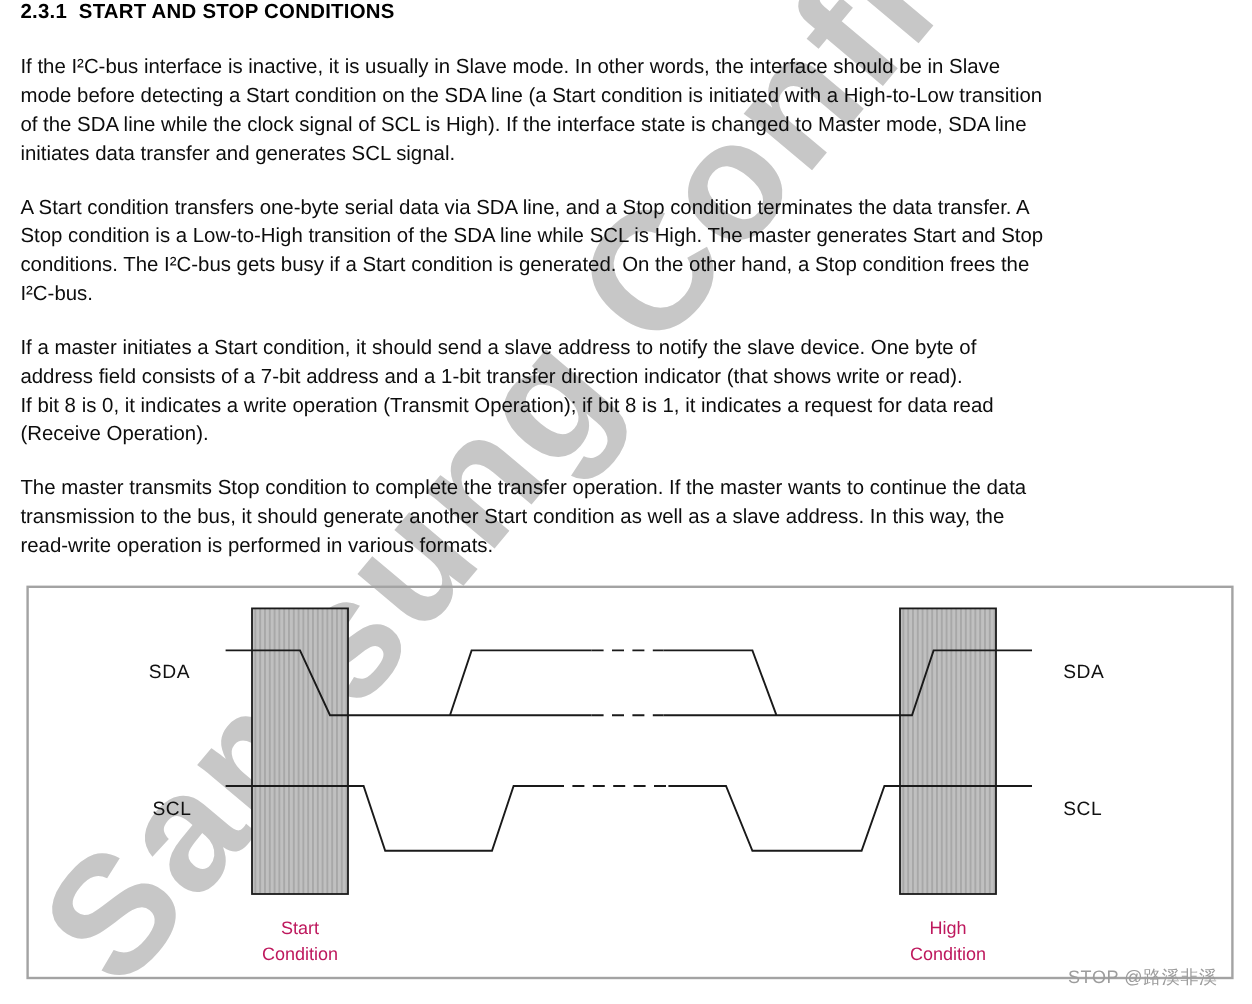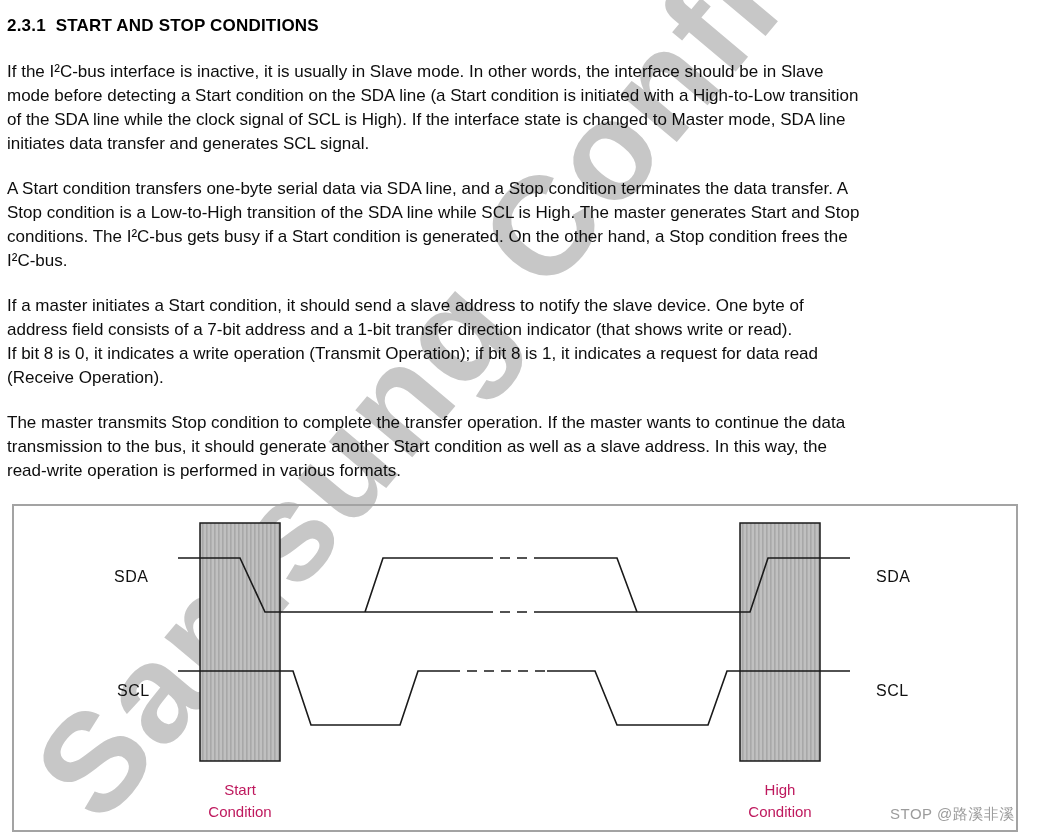--- a/index.html
+++ b/index.html
@@ -25,22 +25,21 @@
     transform: rotate(-50deg);
     transform-origin: 0 100%;
     z-index: 0;
     user-select: none;
   }
 
   .content {
     position: relative;
     z-index: 1;
     width: 1012px;
-    margin-left: 7px;
-    padding-top: 16px;
+    margin-left: 17px;
   }
 
   h1.section-heading {
     font-size: 17px;
     font-weight: bold;
     letter-spacing: 0.2px;
     white-space: pre;
     margin-bottom: 24px;
     color: #000000;
   }

